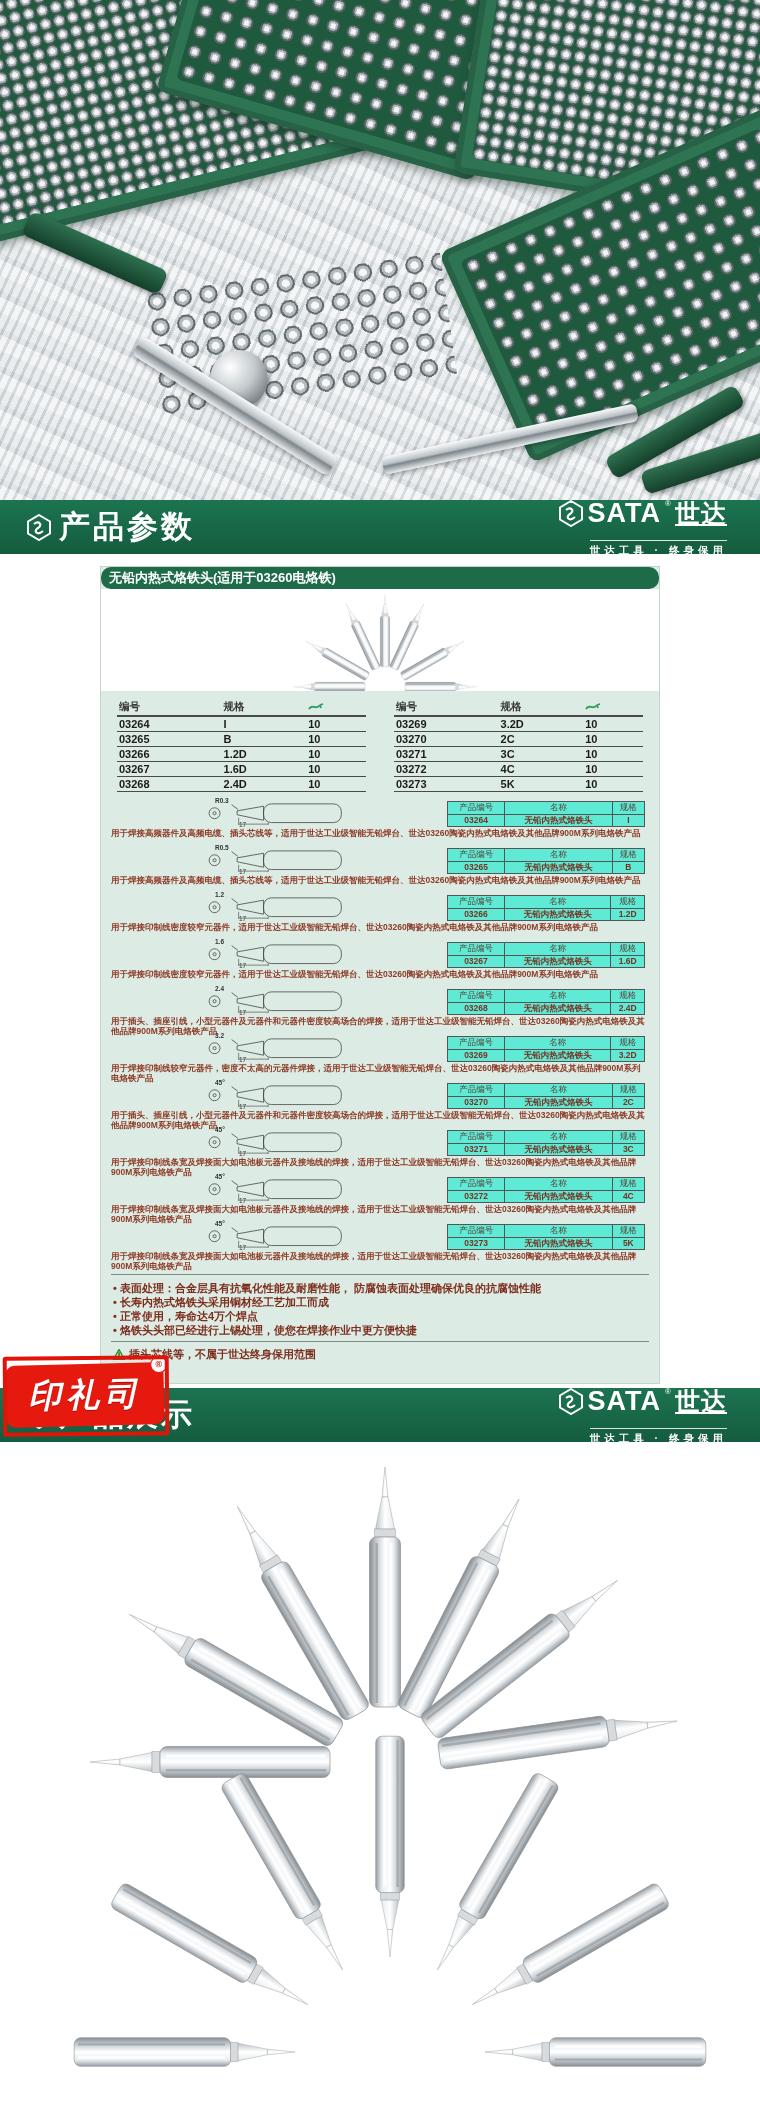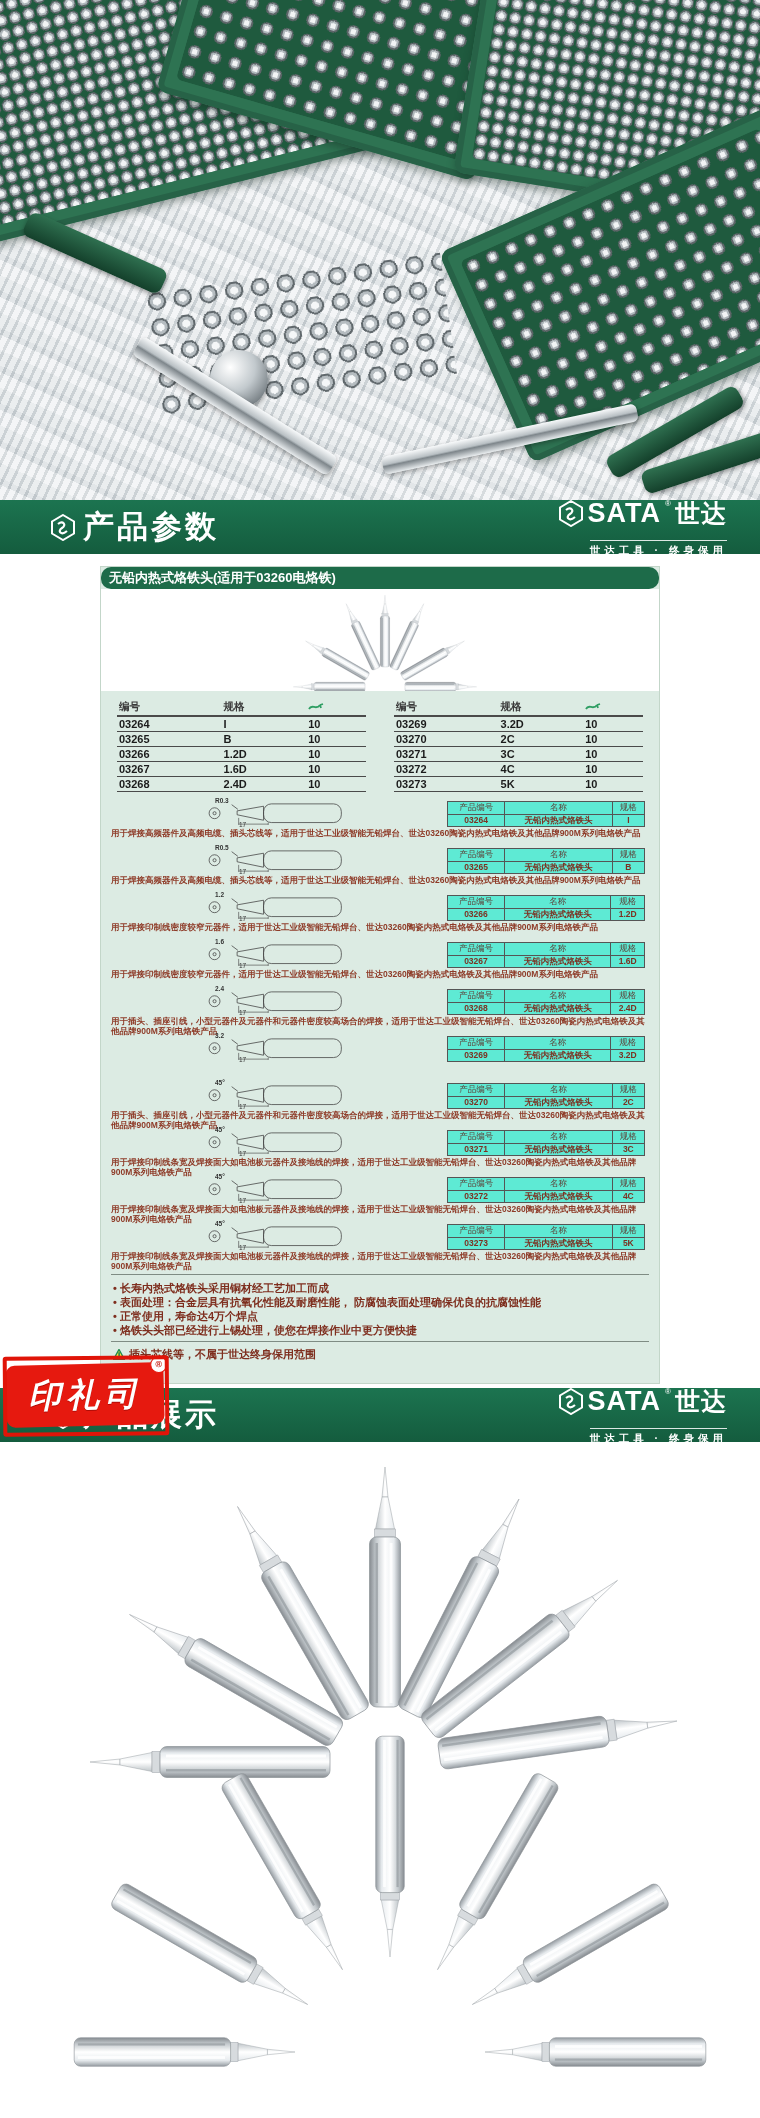--- a/index.html
+++ b/index.html
@@ -15,32 +15,32 @@
     background-image:radial-gradient(circle at 50% 45%, #f2f4f5 0 3px, #aeb6ba 3px 5px, #5d6568 5px 6.5px, rgba(0,0,0,0) 6.5px);
     background-size:21px 21px;}
   .tray.fine{background-size:14px 14px;}
   .chrome-bar{position:absolute;background:linear-gradient(180deg,#f8fafb,#b9c0c4 45%,#7e868b 55%,#e8ecee);border-radius:6px;box-shadow:1px 2px 5px rgba(0,0,0,.35);}
   .chrome-head{position:absolute;border-radius:50%;background:radial-gradient(circle at 35% 30%,#fff,#c2c9cd 45%,#757d82 80%);box-shadow:1px 2px 5px rgba(0,0,0,.35);}
   .socket-field{position:absolute;background-image:radial-gradient(circle at 50% 45%, #f5f7f8 0 4px, #b5bcc0 4px 7px, #60686c 7px 9px, rgba(0,0,0,0) 9px);background-size:26px 26px;}
   .green-grip{position:absolute;background:linear-gradient(180deg,#2f7050,#14402b);border-radius:8px;box-shadow:1px 2px 5px rgba(0,0,0,.4);}
 
   
   .banner{position:absolute;left:0;width:760px;height:54px;background:linear-gradient(180deg,#1c7450,#145c3e);display:flex;align-items:center;}
-  .banner-left{display:flex;align-items:center;gap:7px;padding-left:26px;min-width:255px;margin-left:24px;}
+  .banner-left{display:flex;align-items:center;gap:7px;padding-left:26px;min-width:255px;}
   .banner-title{color:#fff;font-size:31px;font-weight:bold;letter-spacing:3px;}
   .banner-thumb{width:232px;height:44px;border-radius:1px;flex:none;
     background:
       radial-gradient(circle at 20% 60%, rgba(230,235,235,.8) 0 3px, rgba(0,0,0,0) 4px),
       repeating-linear-gradient(100deg, rgba(255,255,255,.25) 0 8px, rgba(0,0,0,.18) 8px 13px),
       linear-gradient(110deg,#35705?,#9fb9a8 0%,#47785f 35%,#7f9c8c 55%,#1f5a3e 80%,#2e6b4c);}
   .banner-logo{margin-left:auto;padding-right:33px;display:flex;flex-direction:column;align-items:flex-end;}
   .logo-row{display:flex;align-items:center;gap:4px;}
   .logo-sata{color:#fff;font-size:27px;font-weight:900;letter-spacing:1px;line-height:26px;}
   .logo-reg{color:#fff;font-size:8px;align-self:flex-start;margin-top:2px;}
-  .logo-cn{color:#fff;font-size:25px;font-weight:bold;letter-spacing:1px;}
+  .logo-cn{color:#fff;font-size:25px;font-weight:bold;letter-spacing:1px;text-decoration:underline;}
   .logo-tag{margin-top:10px;border-top:1px solid rgba(255,255,255,.85);padding-top:3px;color:#fff;font-size:10.5px;font-weight:bold;letter-spacing:4px;white-space:nowrap;}
 
   
   #panel{position:absolute;top:566px;left:100px;width:560px;height:818px;background:#dcebe3;border:1px solid #c3d6c9;box-sizing:border-box;overflow:hidden;}
   .panel-title{background:#1d6b49;color:#fff;font-size:13px;font-weight:bold;padding:4px 8px;line-height:14px;border-radius:10px;}
   .imgbox{background:#fff;height:102px;display:flex;align-items:flex-end;justify-content:center;overflow:hidden;}
 
   .tables-row{display:flex;gap:28px;padding:8px 16px 2px;}
   .stable{border-collapse:collapse;width:252px;font-size:11px;color:#1b1b1b;}
   .stable th{font-size:10.5px;color:#3a3a3a;font-weight:bold;text-align:left;padding:1px 2px;border-bottom:2px solid #4a4a4a;}
@@ -410,20 +410,21 @@
                 <th>名称</th>
                 <th>规格</th>
               </tr>
           <tr>
                 <td>03269</td>
                 <td>无铅内热式烙铁头</td>
                 <td>3.2D</td>
               </tr>
         </tbody>
           </table>
+        <div class="ddesc">用于焊接印制线较窄元器件，密度不太高的元器件焊接，适用于世达工业级智能无铅焊台、世达03260陶瓷内热式电烙铁及其他品牌900M系列电烙铁产品</div>
       </div>
 
       <div class="dblock">
         <div class="ddraw">
           <svg class="tech" viewBox="0 0 185 36">
               <use href="#techtip"></use>
             </svg>
           <span class="tlabel">45°</span>
           <span class="dimlabel">17</span>
         </div>
@@ -515,22 +516,22 @@
                 <td>5K</td>
               </tr>
         </tbody>
           </table>
         <div class="ddesc">用于焊接印制线条宽及焊接面大如电池板元器件及接地线的焊接，适用于世达工业级智能无铅焊台、世达03260陶瓷内热式电烙铁及其他品牌900M系列电烙铁产品</div>
       </div>
 
     </div>
 
     <div class="bullets">
+      <div class="bullet">表面处理：合金层具有抗氧化性能及耐磨性能， 防腐蚀表面处理确保优良的抗腐蚀性能</div>
       <div class="bullet">长寿内热式烙铁头采用铜材经工艺加工而成</div>
-      <div class="bullet">表面处理：合金层具有抗氧化性能及耐磨性能， 防腐蚀表面处理确保优良的抗腐蚀性能</div>
       <div class="bullet">正常使用，寿命达4万个焊点</div>
       <div class="bullet">烙铁头头部已经进行上锡处理，使您在焊接作业中更方便快捷</div>
     </div>
 
     <div class="warnrow">
       <svg width="12" height="11" viewBox="0 0 12 11">
           <use href="#warntri"></use>
         </svg>
       <span>插头芯线等，不属于世达终身保用范围</span>
     </div>

